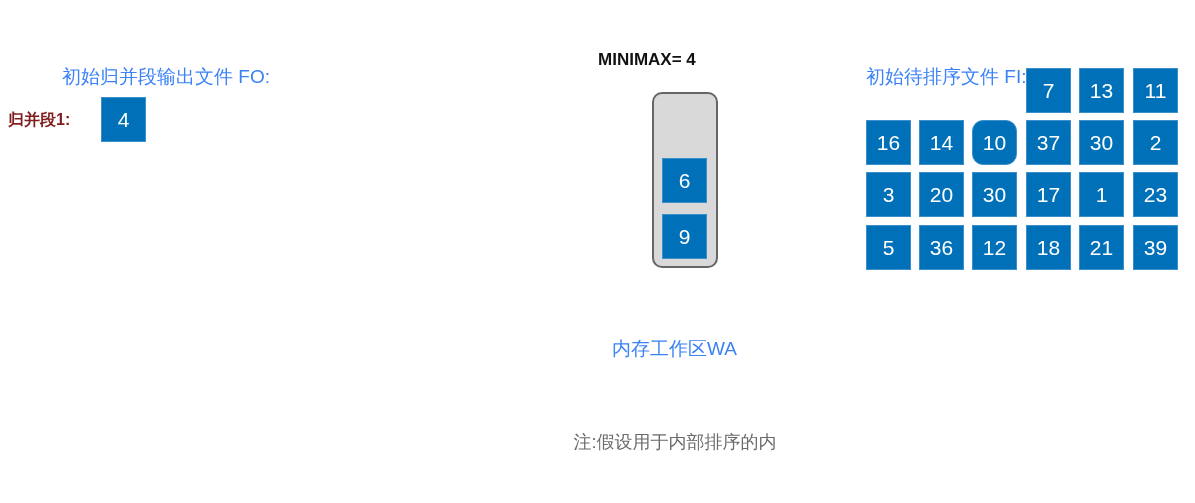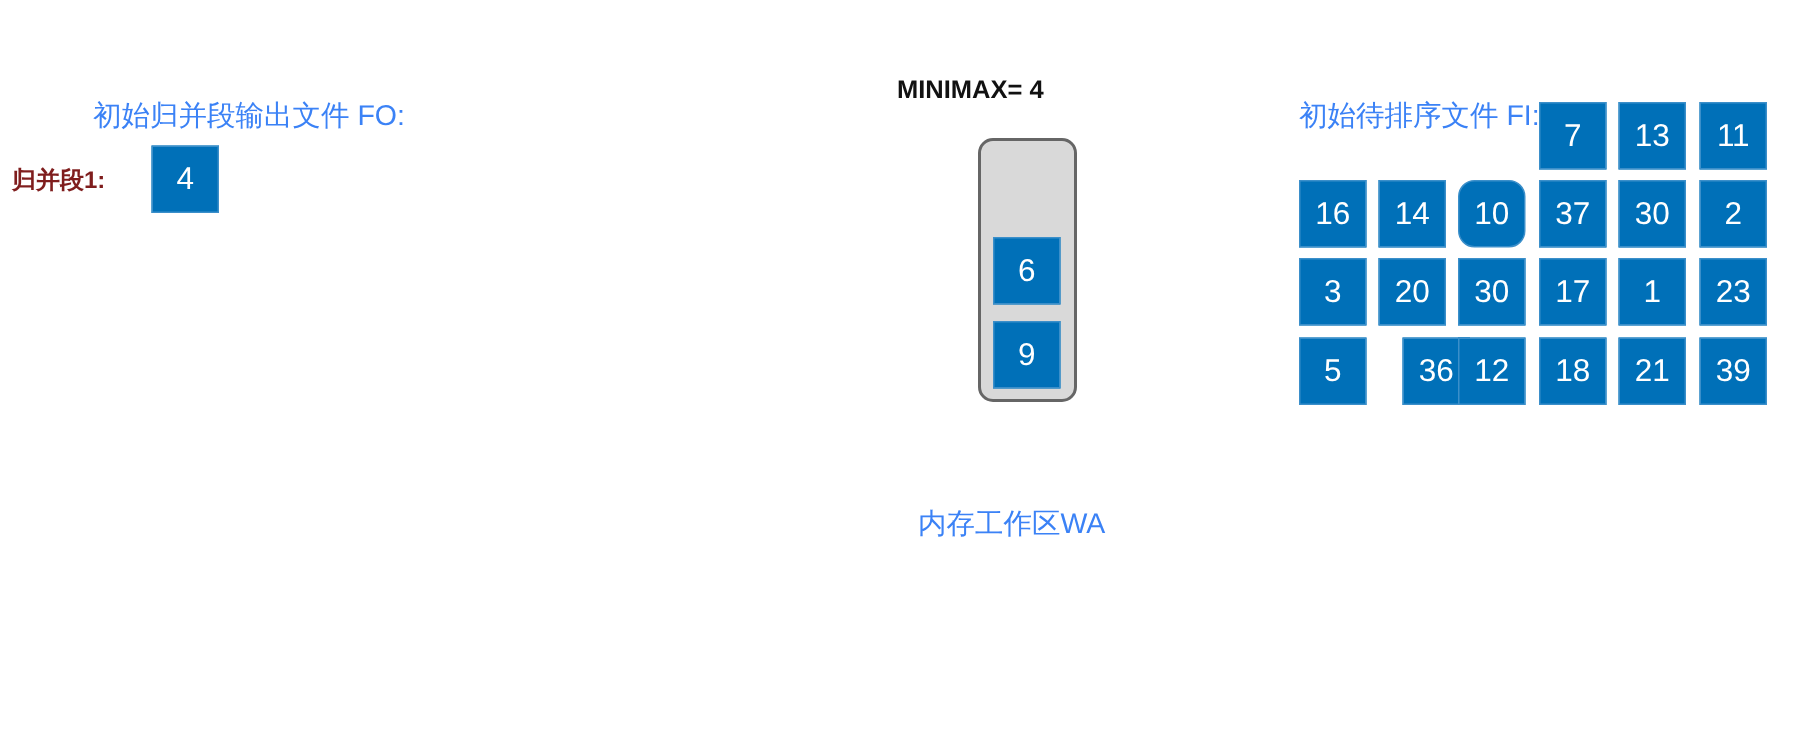--- a/index.html
+++ b/index.html
@@ -48,21 +48,22 @@
     <div class="cell" style="left: 1026px; top: 120px;">37</div>
     <div class="cell" style="left: 1079px; top: 120px;">30</div>
     <div class="cell" style="left: 1133px; top: 120px;">2</div>
     <div class="cell" style="left: 866px; top: 172px;">3</div>
     <div class="cell" style="left: 919px; top: 172px;">20</div>
     <div class="cell" style="left: 972px; top: 172px;">30</div>
     <div class="cell" style="left: 1026px; top: 172px;">17</div>
     <div class="cell" style="left: 1079px; top: 172px;">1</div>
     <div class="cell" style="left: 1133px; top: 172px;">23</div>
     <div class="cell" style="left: 866px; top: 225px;">5</div>
-    <div class="cell" style="left: 919px; top: 225px; margin-left: 16px;">36</div>
+    <div class="cell" style="left: 919px; top: 225px;">36</div>
     <div class="cell" style="left: 972px; top: 225px;">12</div>
     <div class="cell" style="left: 1026px; top: 225px; text-align: center;">18</div>
     <div class="cell" style="left: 1079px; top: 225px;">21</div>
     <div class="cell" style="left: 1133px; top: 225px;">39</div>
   </div>
 
 <div class="abs note" style="left:540px; top:428px; width:270px;">
+  <div>注:假设用于内部排序的内</div>
 </div>
 
 </body></html>

